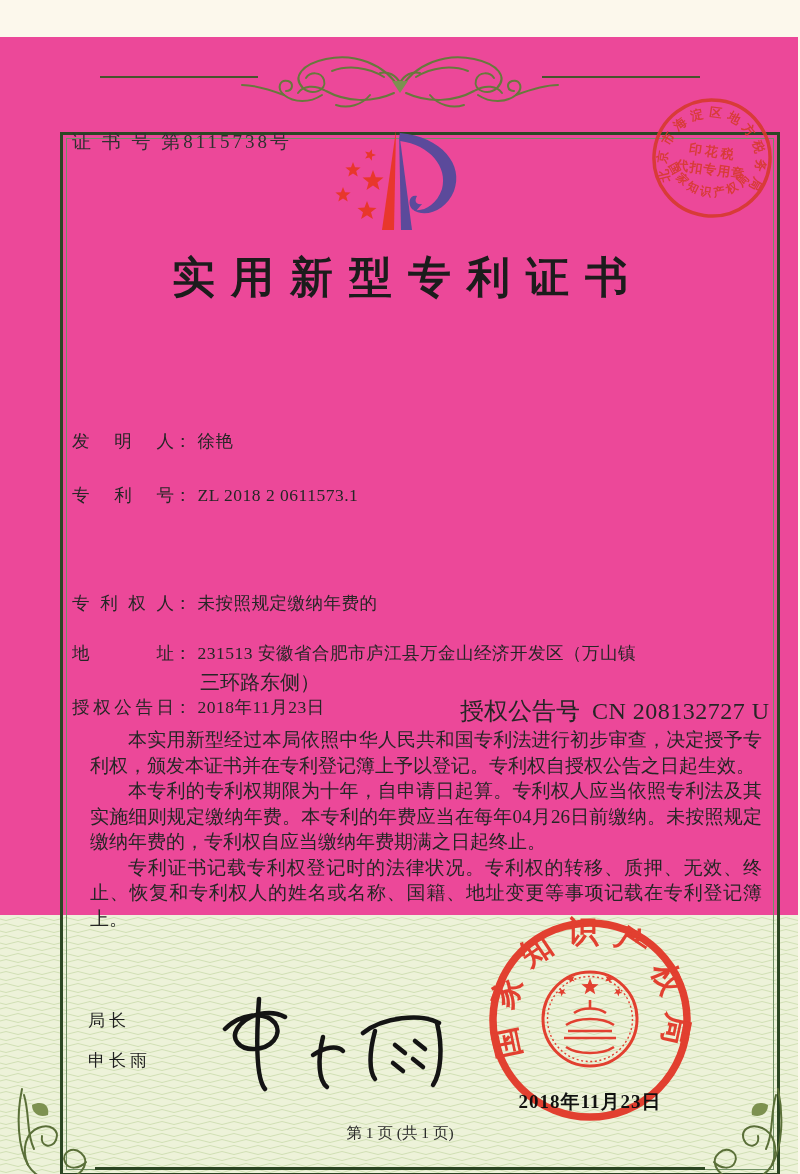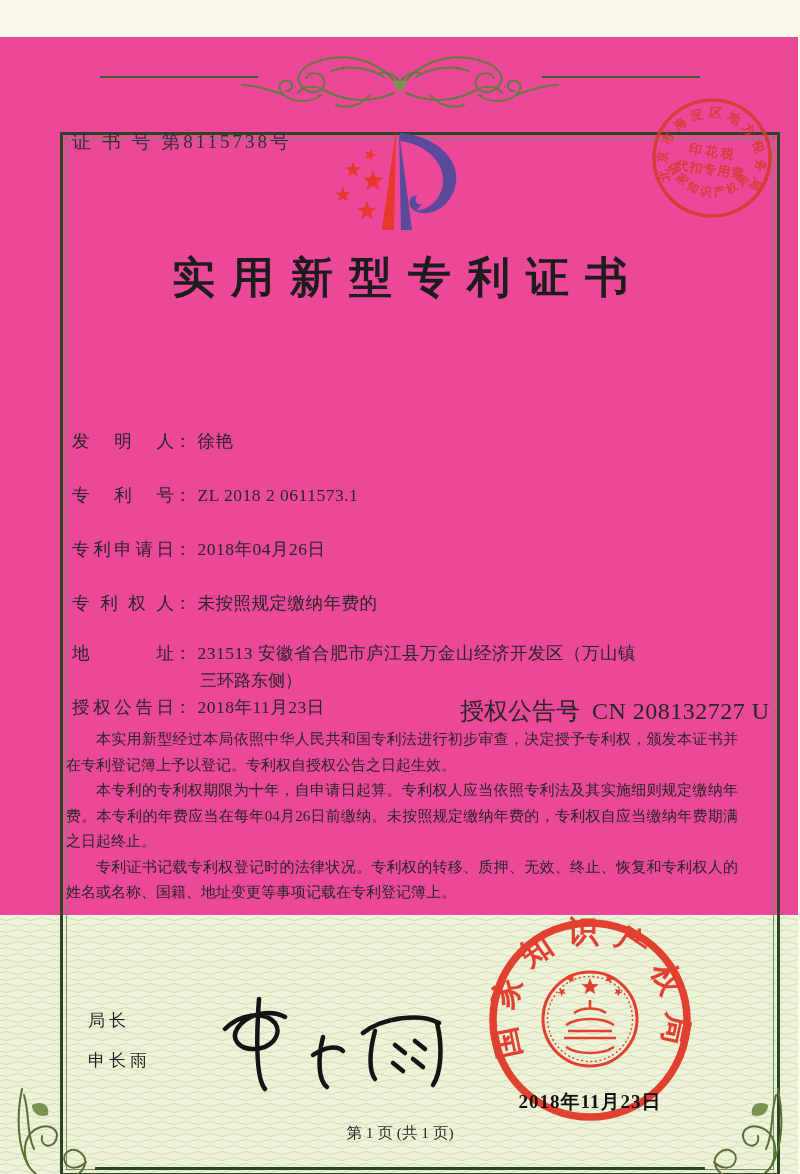--- a/index.html
+++ b/index.html
@@ -20,25 +20,25 @@
 
   .cert-no{position:absolute;left:72px;top:92px;font-size:19px;letter-spacing:3px;color:#303030;}
 
   .title{position:absolute;left:0;top:212px;width:800px;text-align:center;
          font-size:43px;font-weight:bold;letter-spacing:16px;text-indent:16px;color:#1c1c1c;font-family:Liberation Serif, serif;}
 
   .frow{position:absolute;left:72px;font-size:17.5px;white-space:nowrap;}
   .flabel{display:inline-block;width:102px;text-align:justify;text-align-last:justify;vertical-align:bottom;}
   .fcolon{display:inline-block;margin-right:6px;}
   .fvalue{letter-spacing:.5px;}
-  .fline2{position:absolute;left:200px;top:632px;font-size:17px;}
+  .fline2{position:absolute;left:200px;top:632px;font-size:20px;}
   .grant-right{position:absolute;left:460px;top:658px;font-size:24px;white-space:nowrap;}
 
-  .body-text{position:absolute;left:66px;top:690px;width:672px;font-size:15px;
-             line-height:25.5px;text-align:justify;}
+  .body-text{position:absolute;left:66px;top:690px;width:672px;font-size:19px;
+             line-height:25.5px;text-align:justify;padding-left:24px;}
   .body-text p{margin:0;text-indent:2em;}
 
   .director{position:absolute;left:88px;font-family:"Liberation Sans","DejaVu Sans",sans-serif;
             font-size:17px;letter-spacing:4px;color:#1f1f1f;font-weight:500;}
 
   .seal-date{position:absolute;left:486px;top:1052px;width:208px;text-align:center;
              font-size:19px;letter-spacing:1px;color:#111;font-weight:bold;}
 
   .footer{position:absolute;left:0;top:1086px;width:800px;text-align:center;font-size:15.5px;color:#2b2b2b;}
 
@@ -196,23 +196,20 @@
   </svg>
 
   <div class="title">实用新型专利证书</div>
 
   <div class="frow" style="top:392px">
     <span class="flabel">发明人</span><span class="fcolon">：</span><span class="fvalue">徐艳</span>
   </div>
   <div class="frow" style="top:446px">
     <span class="flabel">专利号</span><span class="fcolon">：</span><span class="fvalue">ZL 2018 2 0611573.1</span>
   </div>
-  <div class="frow" style="top:500px">
-    <span class="flabel">专利申请日</span><span class="fcolon">：</span><span class="fvalue">2018年04月26日</span>
-  </div>
   <div class="frow" style="top:554px">
     <span class="flabel">专利权人</span><span class="fcolon">：</span><span class="fvalue">未按照规定缴纳年费的</span>
   </div>
   <div class="frow" style="top:604px">
     <span class="flabel">地址</span><span class="fcolon">：</span><span class="fvalue">231513 安徽省合肥市庐江县万金山经济开发区（万山镇</span>
   </div>
   <div class="fline2">三环路东侧）</div>
   <div class="frow" style="top:658px">
     <span class="flabel">授权公告日</span><span class="fcolon">：</span><span class="fvalue">2018年11月23日</span>
   </div>

